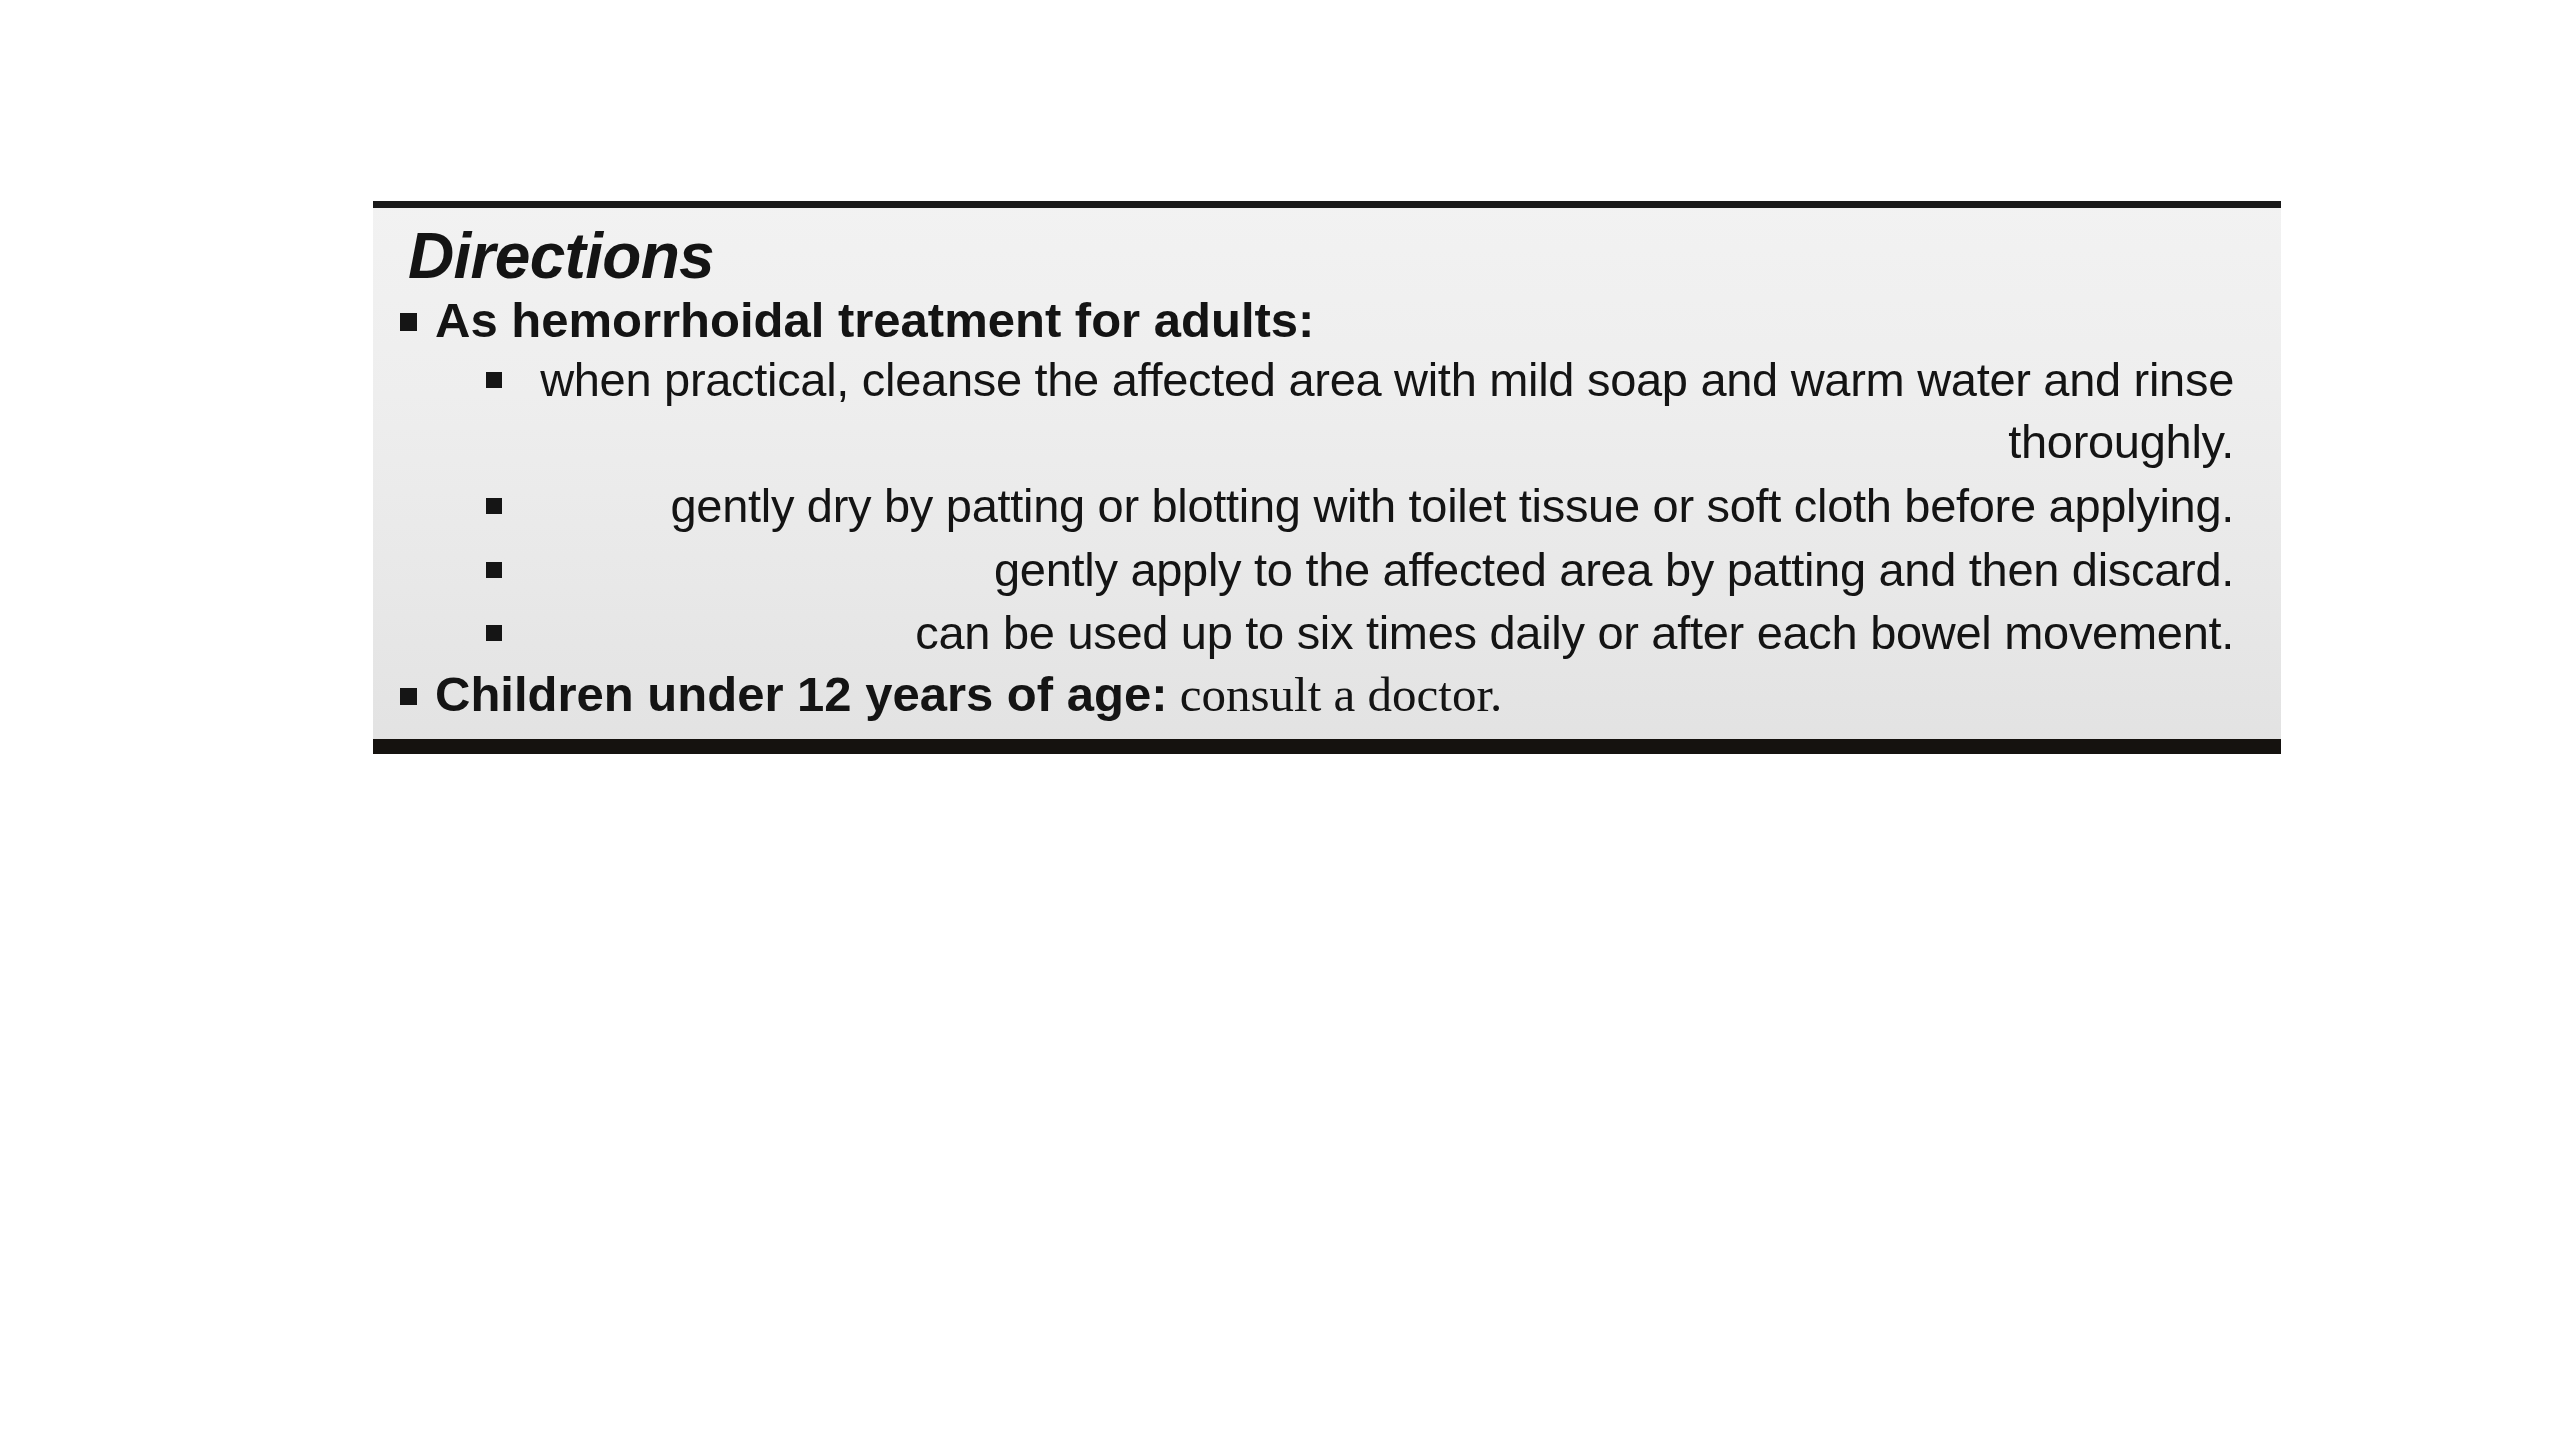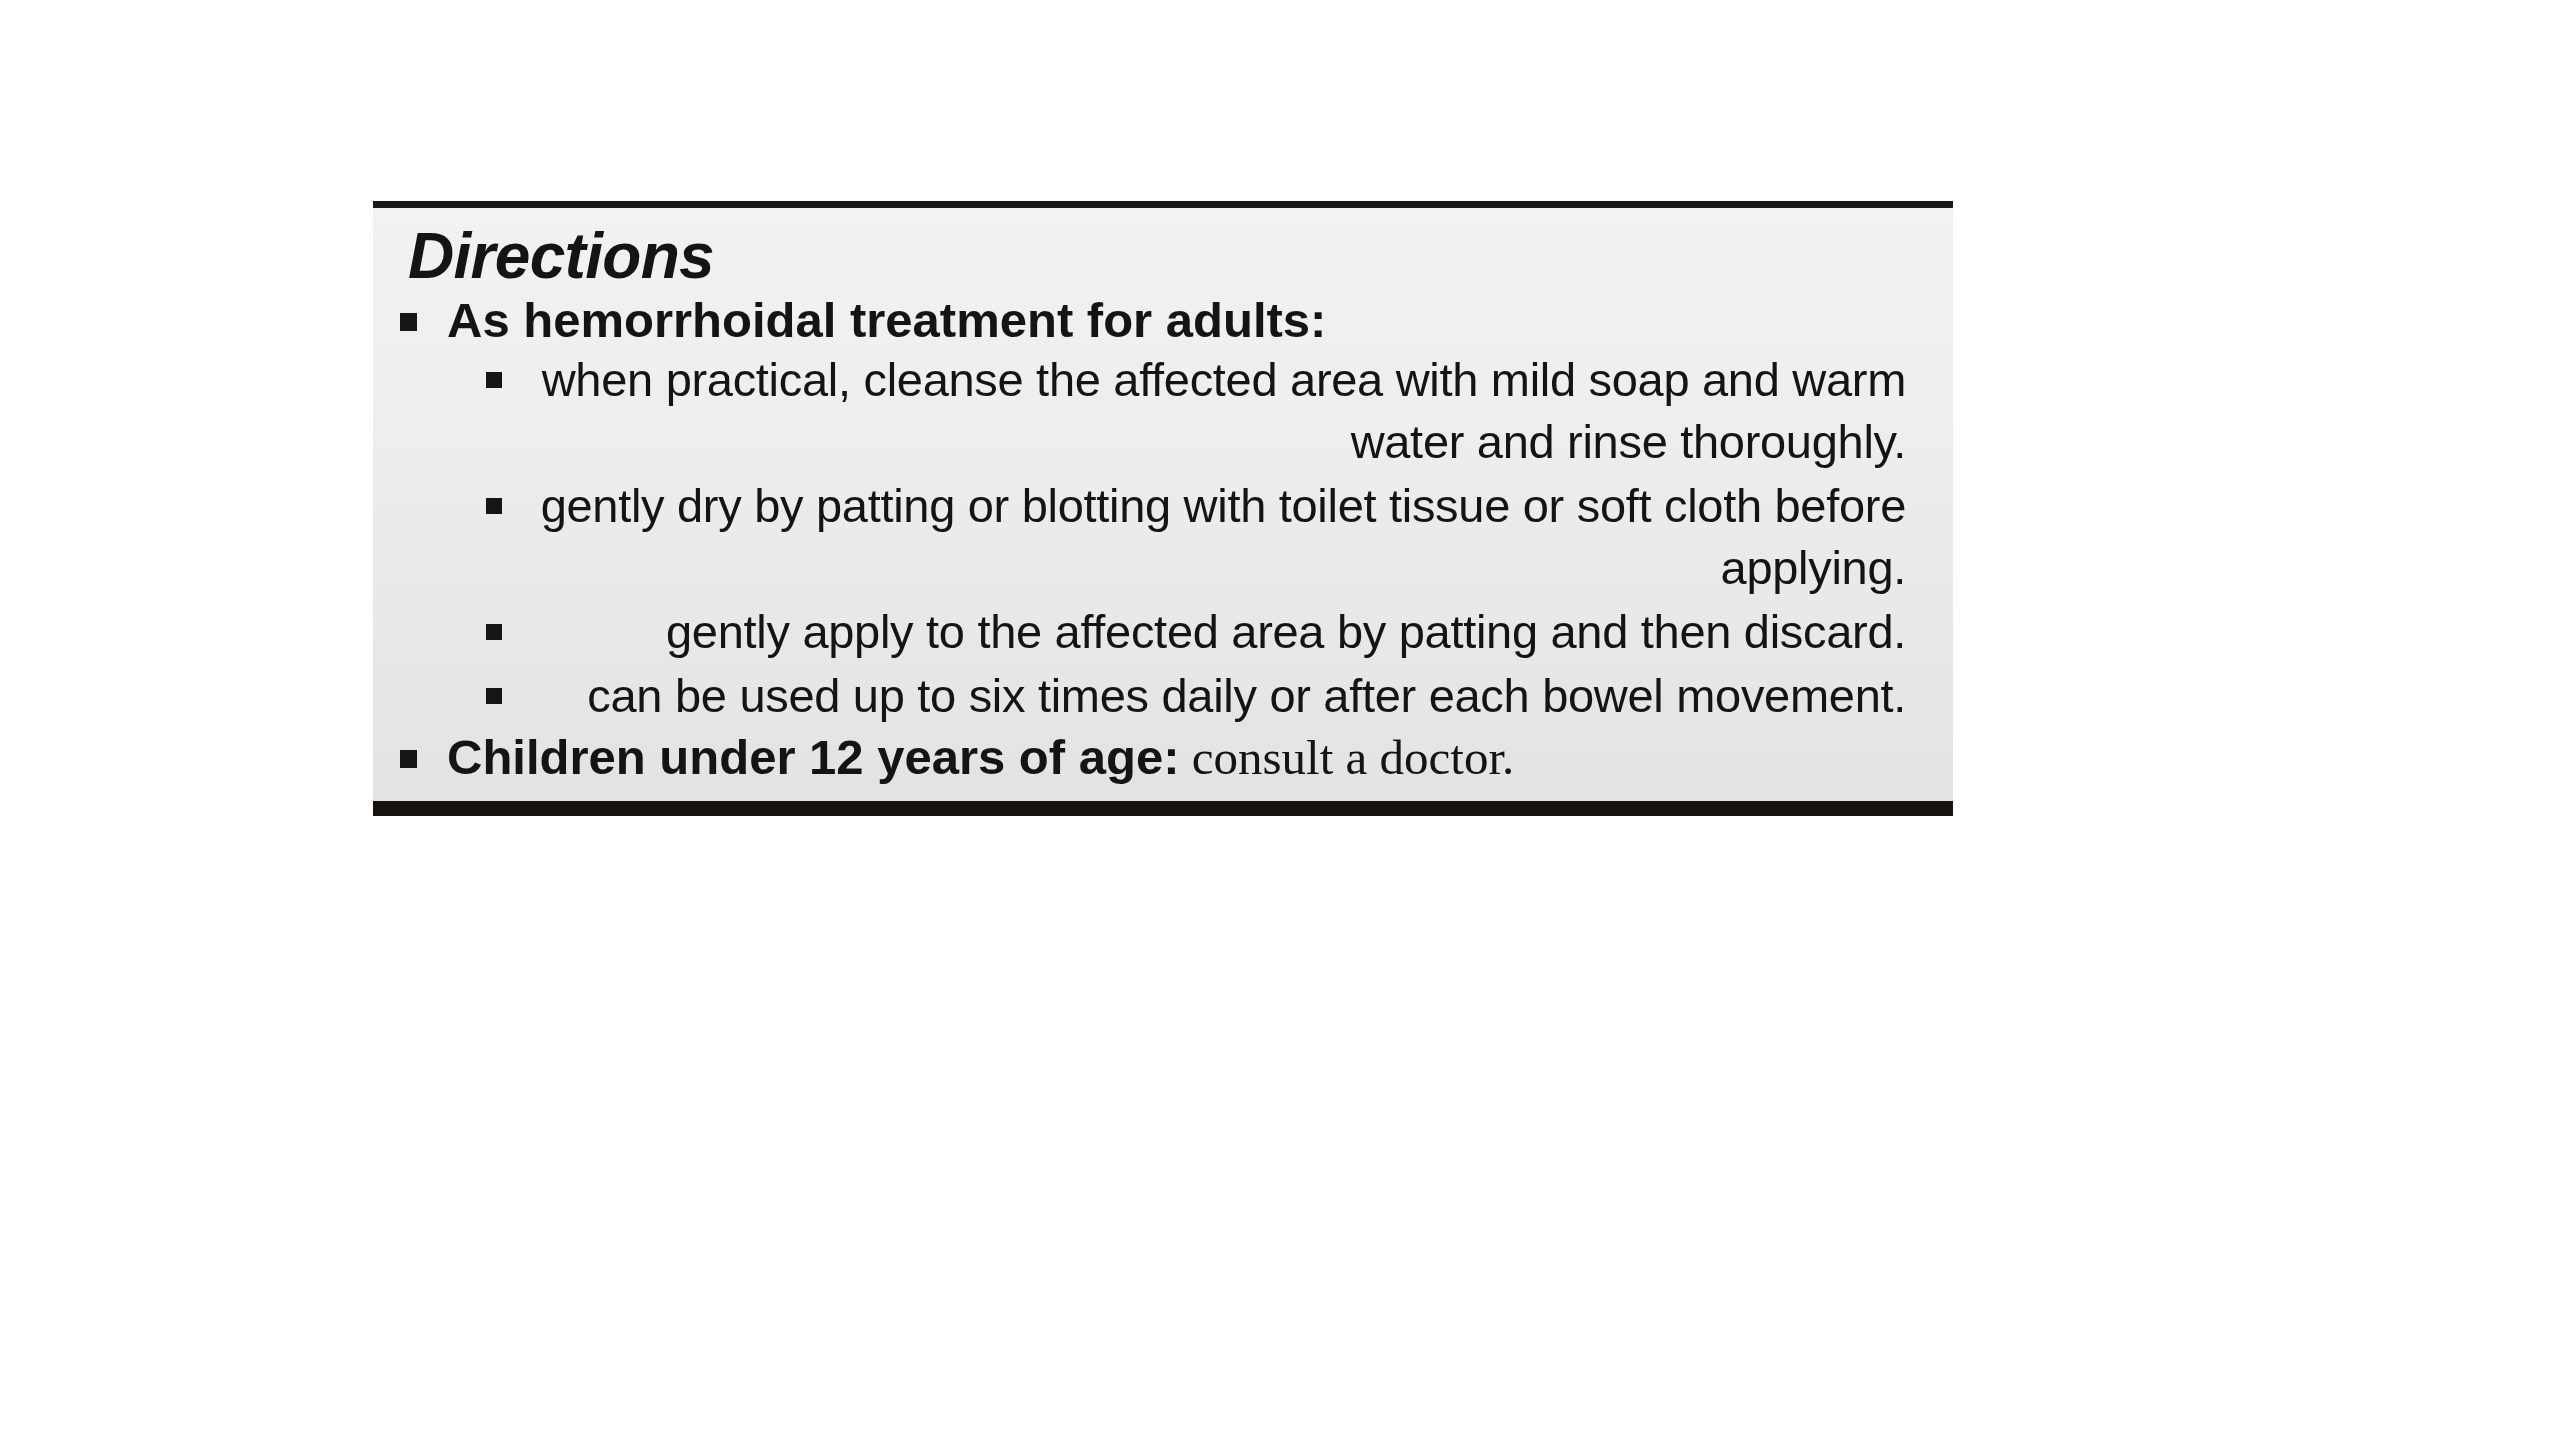--- a/index.html
+++ b/index.html
@@ -20,21 +20,21 @@
     width: 2576px;
     height: 1449px;
     background: #ffffff;
   }
 
   
   .panel {
     position: absolute;
     left: 373px;
     top: 201px;
-    width: 1580px;
+    width: 1908px;
     background: linear-gradient(180deg, #f2f2f2 0%, #eeeeee 35%, #e8e8e8 70%, #e2e2e2 100%);
     padding: 0;
     box-sizing: border-box;
   }
 
   .rule-top {
     height: 6.7px;
     background: #1a1a1a;
     width: 100%;
   }
@@ -91,21 +91,20 @@
   }
   .lvl1 > li.item > .bullet {
     width: 17.4px;
     height: 17.4px;
     top: 21.5px;
   }
   .lvl1 > li.item > .text {
     font-size: 49px;
     line-height: 1.16;
     font-weight: bold;
-    margin-left: 12px;
   }
 
   .lvl2 > li.item {
     padding-left: 34px;
     margin-bottom: 1.3px;
   }
   .lvl2 > li.item > .bullet {
     width: 16px;
     height: 16px;
     top: 23px;

